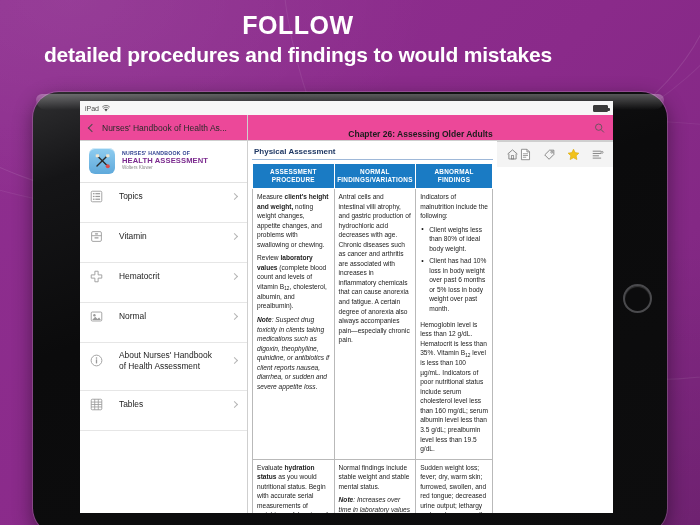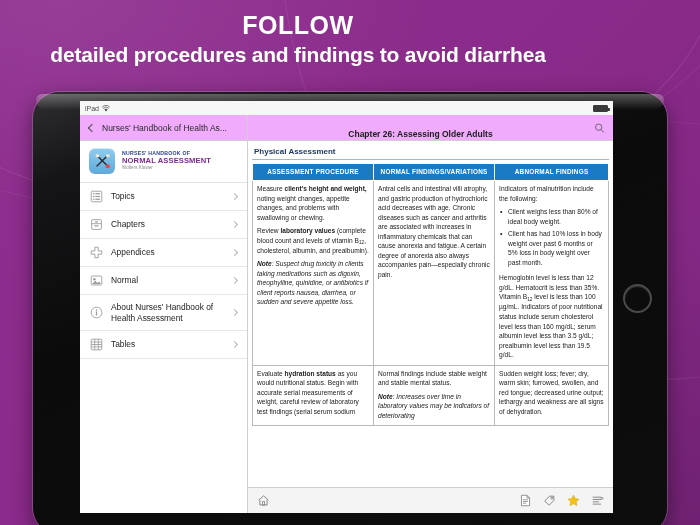--- a/index.html
+++ b/index.html
@@ -79,21 +79,21 @@
     padding: 0 5px; font-size: 7px; color: #4a4a4a;
   }
   .statusbar .sb-left { display: flex; align-items: center; gap: 3px; }
   .statusbar .sb-right { margin-left: auto; display:flex; align-items:center; }
   .battery { width: 15px; height: 7px; border: 1px solid #3a3a3a; border-radius: 1px; position: relative; background:#3a3a3a; }
   .battery::after { content:""; position:absolute; right:-3px; top:2px; width:2px; height:3px; background:#3a3a3a; border-radius:0 1px 1px 0; }
 
   
   .navbar {
     height: 26px;
-    background: #f0abfc;
+    background: #ec4899;
     border-bottom: 1px solid #cfcfcf;
     display: flex; align-items: center; position: relative;
   }
   .nav-left {
     width: 168px; height: 100%;
     display: flex; align-items: center; gap: 7px;
     padding-left: 7px;
     border-right: 1px solid #cfcfcf;
   }
   .chev-back {
@@ -135,37 +135,37 @@
   }
   .brand-logo .tool {
     position: absolute; left: 5px; top: 4px; width: 17px; height: 18px;
   }
   .brand-text { line-height: 1.08; }
   .brand-l1 { font-size: 5.2px; font-weight: bold; color: #2e3f8f; letter-spacing: 0.25px; }
   .brand-l2 { font-size: 7.6px; font-weight: bold; color: #7b2a8e; letter-spacing: 0.1px; }
   .brand-l3 { font-size: 4.6px; color: #8a8a8a; margin-top: 1px; }
 
   .side-item {
-    display: flex; align-items: center; gap: 8px;
-    padding: 7px 8px 7px 10px;
+    display: flex; align-items: center; gap: 16px;
+    padding: 7px 8px 19px 10px;
     border-bottom: 1px solid #e6e6e6;
     min-height: 26px;
   }
   .side-item .si-icon { width: 13px; height: 13px; flex: none; }
   .side-item .si-label { font-size: 8.4px; color: #232323; line-height: 1.25; flex: 1; }
   .side-item .si-chev {
     width: 5px; height: 5px; flex: none; margin-right: 2px;
     border-right: 1.2px solid #b4b4b4; border-top: 1.2px solid #b4b4b4;
     transform: rotate(45deg);
   }
 
   
   .content {
     flex: 1; background: #ffffff;
-    display: flex; flex-direction: column;
+    display: flex; flex-direction: row;
     overflow: hidden;
   }
   .content-scroll { flex: 1; padding: 5px 4px 0 4px; overflow: hidden; }
   .section-title {
     font-size: 8px; font-weight: bold; color: #1f3864;
     padding: 1px 2px 3px 2px;
     border-bottom: 1px solid #9fb8d8;
     margin-bottom: 3px;
   }
   table.tbl { width: 100%; border-collapse: collapse; table-layout: fixed; }
@@ -210,21 +210,21 @@
 <body>
 
 <div id="stage">
   <div class="swoosh sw1"></div>
   <div class="swoosh sw2"></div>
   <div class="swoosh sw3"></div>
   <div class="swoosh sw4"></div>
 
   <div class="headline">
     <div class="l1">FOLLOW</div>
-    <div class="l2">detailed procedures and findings to avoid diarrhea</div>
+    <div class="l2">detailed procedures and findings to would mistakes</div>
   </div>
 
   <div id="device">
     <div id="homebtn"></div>
 
     <div id="screen">
 
       <div class="statusbar">
         <div class="sb-left">
           <span>iPad</span>
@@ -262,21 +262,21 @@
                   <line x1="3.5" y1="3.5" x2="16" y2="16"></line>
                   <line x1="16" y1="3.5" x2="3.5" y2="16"></line>
                 </g>
                 <circle cx="16.2" cy="16.2" r="2.4" fill="#d94b4b"></circle>
                 <rect x="2" y="2" width="4" height="3.6" rx="0.8" fill="#efe4cf"></rect>
                 <rect x="14.2" y="2" width="4" height="3.6" rx="0.8" fill="#efe4cf"></rect>
               </svg>
             </div>
             <div class="brand-text">
               <div class="brand-l1">NURSES' HANDBOOK OF</div>
-              <div class="brand-l2">NORMAL ASSESSMENT</div>
+              <div class="brand-l2">HEALTH ASSESSMENT</div>
               <div class="brand-l3">Wolters Kluwer</div>
             </div>
           </div>
 
           <div class="side-item">
             <svg class="si-icon" viewBox="0 0 16 16">
               <rect x="1.5" y="1.5" width="13" height="13" rx="1.5" stroke="#9a9a9a" stroke-width="1.1" fill="none"></rect>
               <rect x="3.6" y="3.8" width="2" height="1.5" fill="#9a9a9a"></rect>
               <rect x="3.6" y="7.2" width="2" height="1.5" fill="#9a9a9a"></rect>
               <rect x="3.6" y="10.6" width="2" height="1.5" fill="#9a9a9a"></rect>
@@ -288,29 +288,29 @@
             <span class="si-chev"></span>
           </div>
 
           <div class="side-item">
             <svg class="si-icon" viewBox="0 0 16 16">
               <rect x="2" y="2" width="12" height="12" rx="1.6" stroke="#9a9a9a" stroke-width="1.1" fill="none"></rect>
               <line x1="2" y1="7" x2="14" y2="7" stroke="#9a9a9a" stroke-width="1.1"></line>
               <rect x="6" y="4.1" width="4" height="1.5" rx="0.6" fill="#9a9a9a"></rect>
               <rect x="5.4" y="9" width="5.2" height="1.4" rx="0.6" fill="#9a9a9a"></rect>
             </svg>
-            <span class="si-label">Chapters</span>
+            <span class="si-label">Vitamin</span>
             <span class="si-chev"></span>
           </div>
 
           <div class="side-item">
             <svg class="si-icon" viewBox="0 0 16 16">
               <path d="M6 1.5 H10 V6 H14.5 V10 H10 V14.5 H6 V10 H1.5 V6 H6 Z" stroke="#9a9a9a" stroke-width="1.1" fill="none" stroke-linejoin="round"></path>
             </svg>
-            <span class="si-label">Appendices</span>
+            <span class="si-label">Hematocrit</span>
             <span class="si-chev"></span>
           </div>
 
           <div class="side-item">
             <svg class="si-icon" viewBox="0 0 16 16">
               <rect x="1.5" y="2.5" width="13" height="11" rx="1.3" stroke="#9a9a9a" stroke-width="1.1" fill="none"></rect>
               <circle cx="5.4" cy="6.4" r="1.5" fill="#9a9a9a"></circle>
               <path d="M2.6 12.4 L6.4 8.3 L9.2 11 L11.2 9.1 L13.4 12.4 Z" fill="#9a9a9a"></path>
             </svg>
             <span class="si-label">Normal</span>

